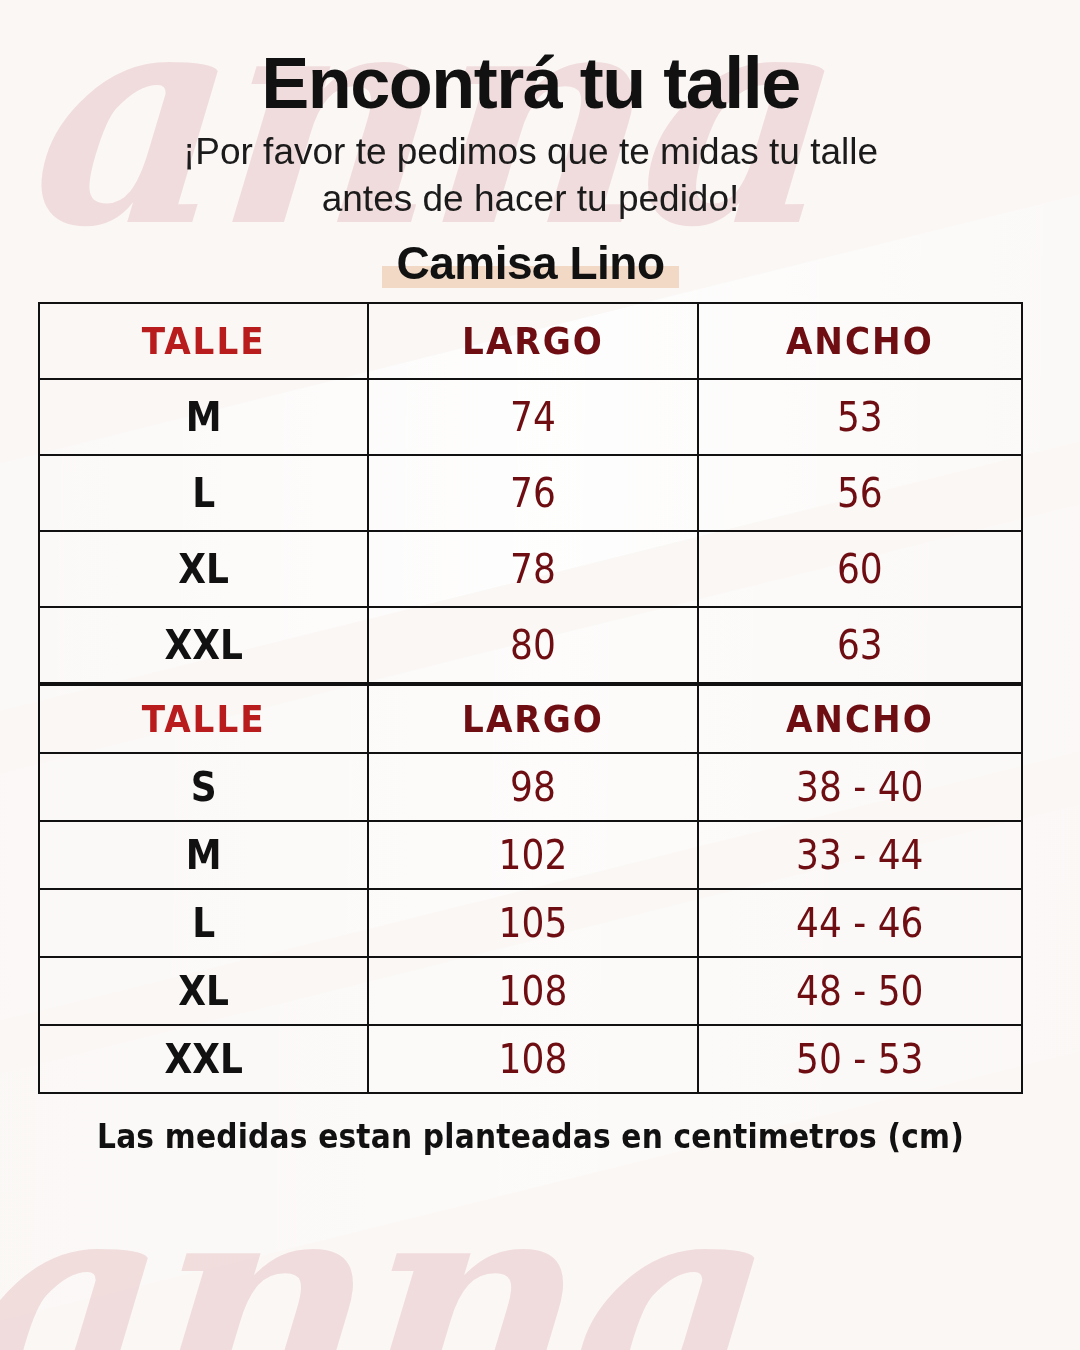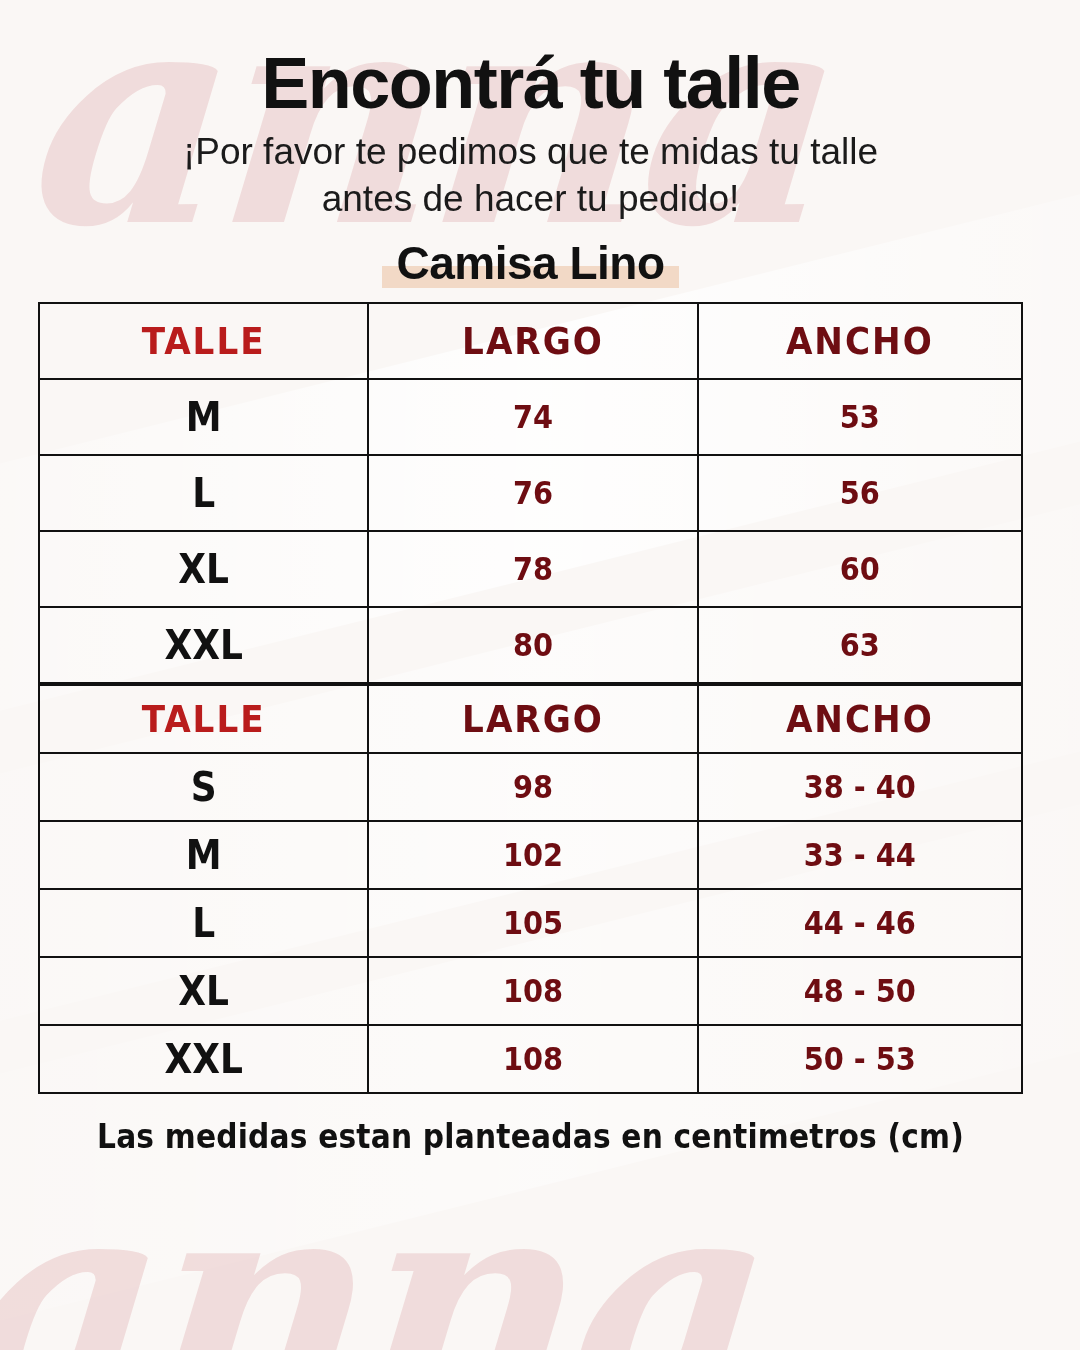--- a/index.html
+++ b/index.html
@@ -137,22 +137,22 @@
     font-weight: 700;
     color: #6e0d12;
     letter-spacing: 2px;
   }
   .t-size {
     font-size: 40px;
     font-weight: 700;
     color: #111;
   }
   .t-val {
-    font-size: 32px;
-    font-weight: 700;
+    font-size: 40px;
+    font-weight: 400;
     color: #6e0d12;
   }
 
   
   .tbl-shirt th, .tbl-shirt td { height: 72px; }
   .tbl-pants th, .tbl-pants td { height: 64px; }
 
   .footnote {
     text-align: center;
     font-size: 33px;

